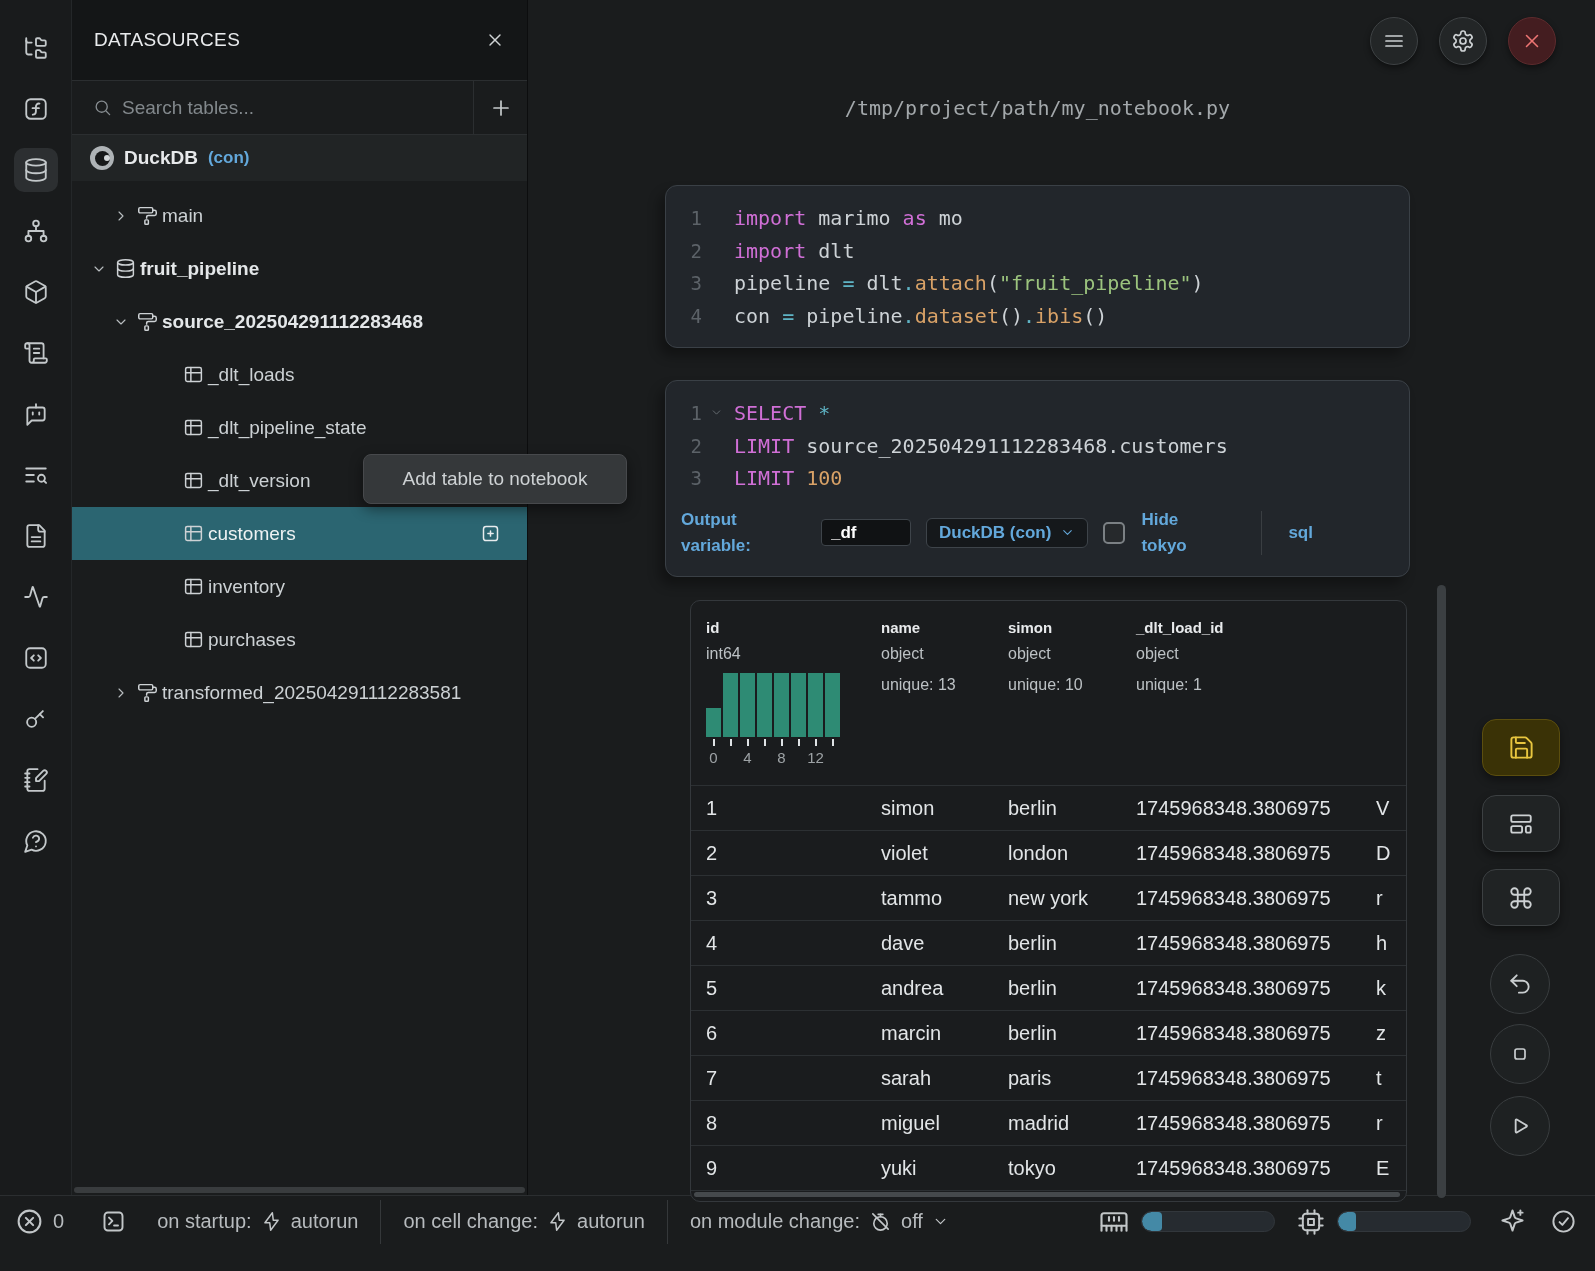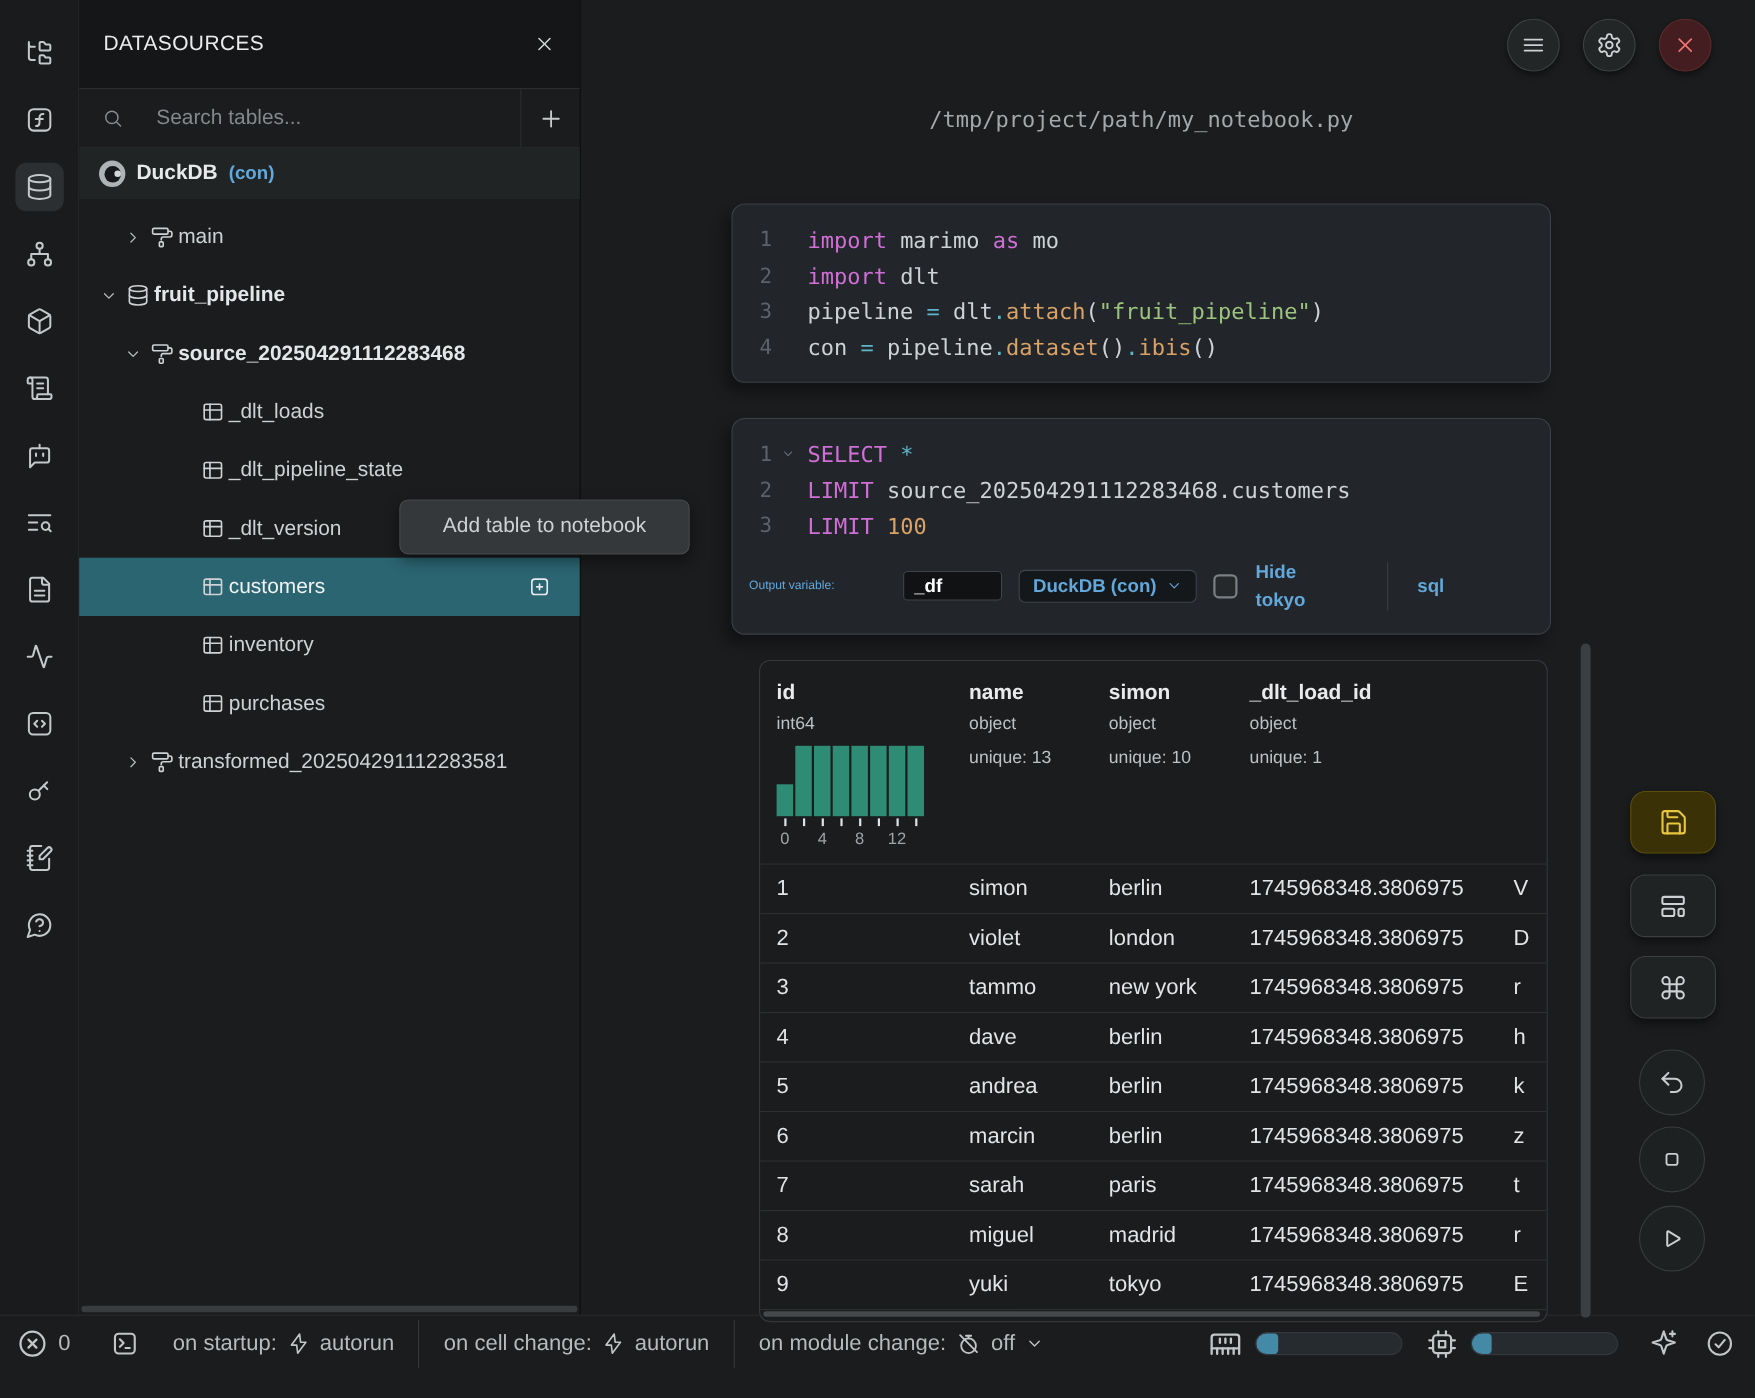--- a/index.html
+++ b/index.html
@@ -22,21 +22,21 @@
     display:grid;place-items:center;color:#c3c8ca;cursor:pointer}
   .rail-btn.active{background:#2c2f31}
 
   
   .panel{width:456px;background:var(--bg);border-right:1px solid #0c0d0e;position:relative;flex:none}
   .panel-header{height:81px;background:var(--panelhead);border-bottom:1px solid var(--line);
     display:flex;align-items:center;padding:0 22px}
   .panel-title{font-size:19px;font-weight:400;letter-spacing:.4px;color:#e9ebed}
   .xbtn{margin-left:auto;background:none;border:none;color:#cfd3d5;cursor:pointer;display:flex}
   .search-row{height:54px;border-bottom:1px solid var(--line);display:flex;align-items:stretch}
-  .search-left{flex:1;display:flex;align-items:center;padding-left:21px;gap:30px;color:#878d91}
+  .search-left{flex:1;display:flex;align-items:center;padding-left:21px;gap:10px;color:#878d91}
   .search-left input{flex:1;background:transparent;border:none;outline:none;font-size:19px;
     color:#cfd3d5;font-family:inherit}
   .search-left input::placeholder{color:#82888c}
   .plus-btn{width:54px;border:none;border-left:1px solid var(--line);background:transparent;
     color:#c6cacc;display:grid;place-items:center;cursor:pointer}
   .conn-row{height:46px;background:#212425;display:flex;align-items:center;padding-left:18px;gap:10px}
   .duck{width:24px;height:24px;border-radius:50%;background:#aeb3b6;position:relative;flex:none}
   .duck::before{content:"";position:absolute;inset:4.5px;border-radius:50%;background:#17191a}
   .duck::after{content:"";position:absolute;right:4px;top:9px;width:6px;height:6px;border-radius:50%;background:#d4d8da}
   .conn-name{font-size:19px;font-weight:700;color:#e7e9eb}
@@ -80,38 +80,38 @@
   .ln{width:36px;text-align:right;color:#5c6268;font-size:19px;margin-right:32px;flex:none}
   .fold{position:absolute;left:44px;top:9px;color:#6a7076;--s:13px}
   .tk-kw{color:var(--kw);font-weight:400}
   .tk-fn{color:var(--fn)}
   .tk-str{color:var(--str)}
   .tk-num{color:var(--num)}
   .tk-op{color:var(--op)}
   .tk-pl{color:#cdd2d6}
 
   .cell-footer{display:flex;align-items:center;padding:12px 0 0 15px}
-  .out-label{width:80px;font-size:11px;font-weight:400;color:var(--accent);line-height:1.55}
+  .out-label{width:80px;font-size:17px;font-weight:700;color:var(--accent);line-height:1.55}
   .df-input{margin-left:60px;width:90px;height:27px;background:#101214;border:1px solid #3e444a;
     border-radius:4px;color:#fff;font-weight:700;font-size:17px;padding:0 9px;font-family:inherit}
   .engine-dd{margin-left:15px;height:30px;padding:0 12px;background:#15181b;border:1px solid #3e444a;
     border-radius:6px;display:flex;align-items:center;gap:9px;color:var(--accent);
     font-size:17px;font-weight:700;cursor:pointer}
   .hide-cb{margin-left:15px;width:22px;height:22px;border:2px solid #7b8084;border-radius:5px;
     background:#26292c;cursor:pointer;flex:none}
   .hide-label{margin-left:16px;width:64px;font-size:17px;font-weight:700;color:var(--accent);line-height:1.55}
   .foot-div{margin-left:56px;width:1px;height:44px;background:#3a3e42}
   .lang-label{margin-left:26px;font-size:17px;font-weight:700;color:var(--accent)}
 
   
   .dtable{position:absolute;left:162px;top:600px;width:717px;height:602px;background:#1a1c1e;
     border:1px solid #34383c;border-radius:10px;overflow:hidden}
   .thead{height:184px;display:grid;grid-template-columns:175px 127px 128px 240px 1fr;padding-left:15px}
   .th{padding-top:18px}
-  .th-name{font-size:19px;font-weight:700;color:#e8eaec}
+  .th-name{font-size:15px;font-weight:700;color:#e8eaec}
   .th-type{font-size:16px;color:#bcc1c4;margin-top:9px}
   .th-unique{font-size:16px;color:#bcc1c4;margin-top:13px}
   .hist{margin-top:10px;width:137px}
   .hist-bars{display:flex;align-items:flex-end;gap:2px;height:64px}
   .hist-bars i{width:15px;background:var(--hist);display:block}
   .hist-ticks{position:relative;height:9px;margin-top:1px}
   .hist-ticks i{position:absolute;top:1px;width:2px;height:7px;background:#dfe3e5}
   .hist-labels{position:relative;height:18px;font-size:15px;color:#9ea3a6}
   .hist-labels span{position:absolute;transform:translateX(-50%);top:2px}
   .trow{display:grid;grid-template-columns:175px 127px 128px 240px 1fr;height:45px;

